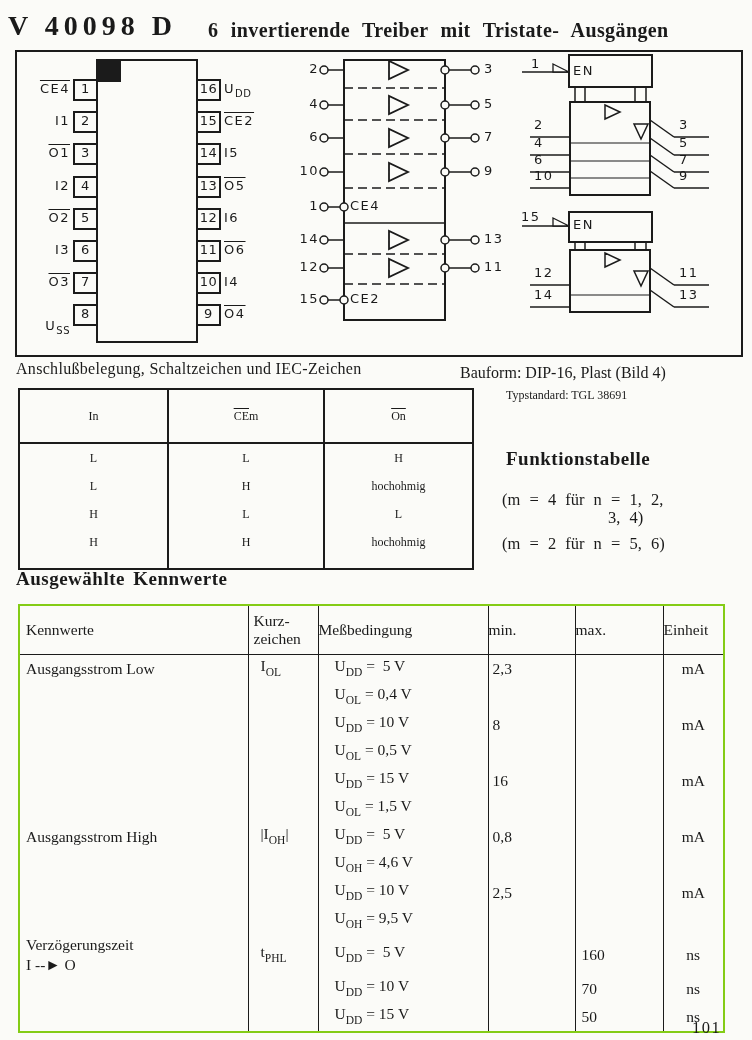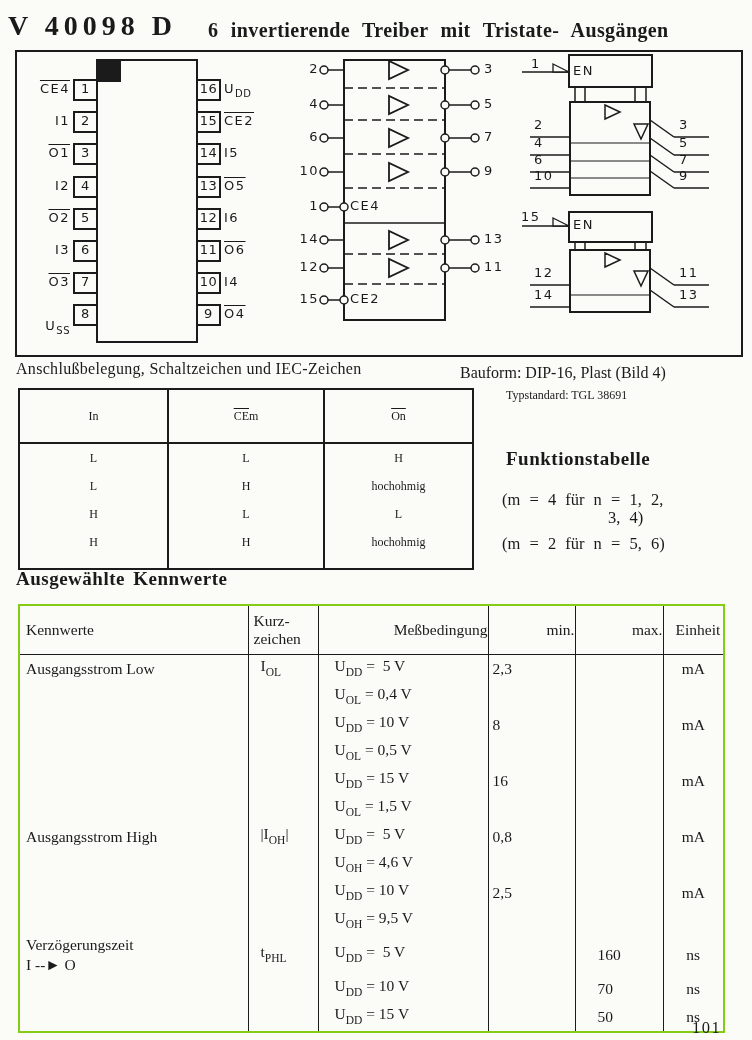--- a/index.html
+++ b/index.html
@@ -29,26 +29,26 @@
   .note{font-size:16.5px;word-spacing:5px;white-space:nowrap}
   .n1{left:502px;top:490px}.n1b{left:608px;top:508px}.n2{left:502px;top:534px}
   .kwh{left:16px;top:568px;font-size:19px;font-weight:bold;letter-spacing:.5px;word-spacing:3px;white-space:nowrap}
   .kw{left:18px;top:604px;width:705px;border:2px solid #84cc16;font-size:15.5px}
   .kw th,.kw td{border-left:1.5px solid #1b1b1b;border-right:1.5px solid #1b1b1b;
       padding:0;vertical-align:middle;font-weight:normal;text-align:left;line-height:20px}
   .kw thead th{height:48px;border-bottom:1.5px solid #1b1b1b}
   .kw tbody td{height:28px}
   .kw .h1,.kw .c1{padding-left:6px}
   .kw .h2{padding-left:5px;line-height:18px}
-  .kw .hc{text-align:right}
-  .kw .h6{padding-left:12px}
+  .kw .hc{text-align:left}
+  .kw .h6{padding-left:0}
   .kw .c2{padding-left:12px}
   .kw .c3{padding-left:16px}
   .kw .c4{padding-left:4px}
-  .kw .c5{padding-left:22px}
+  .kw .c5{padding-left:6px}
   .kw .c6{text-align:center}
   .kw sub{font-size:11.5px;vertical-align:-5px}
   .kw .cr{white-space:pre}
   .pgno{left:692px;top:1018px;font-size:16.5px;letter-spacing:1.5px}
 </style>
 </head>
 <body>
 
 <div class="page">
 

